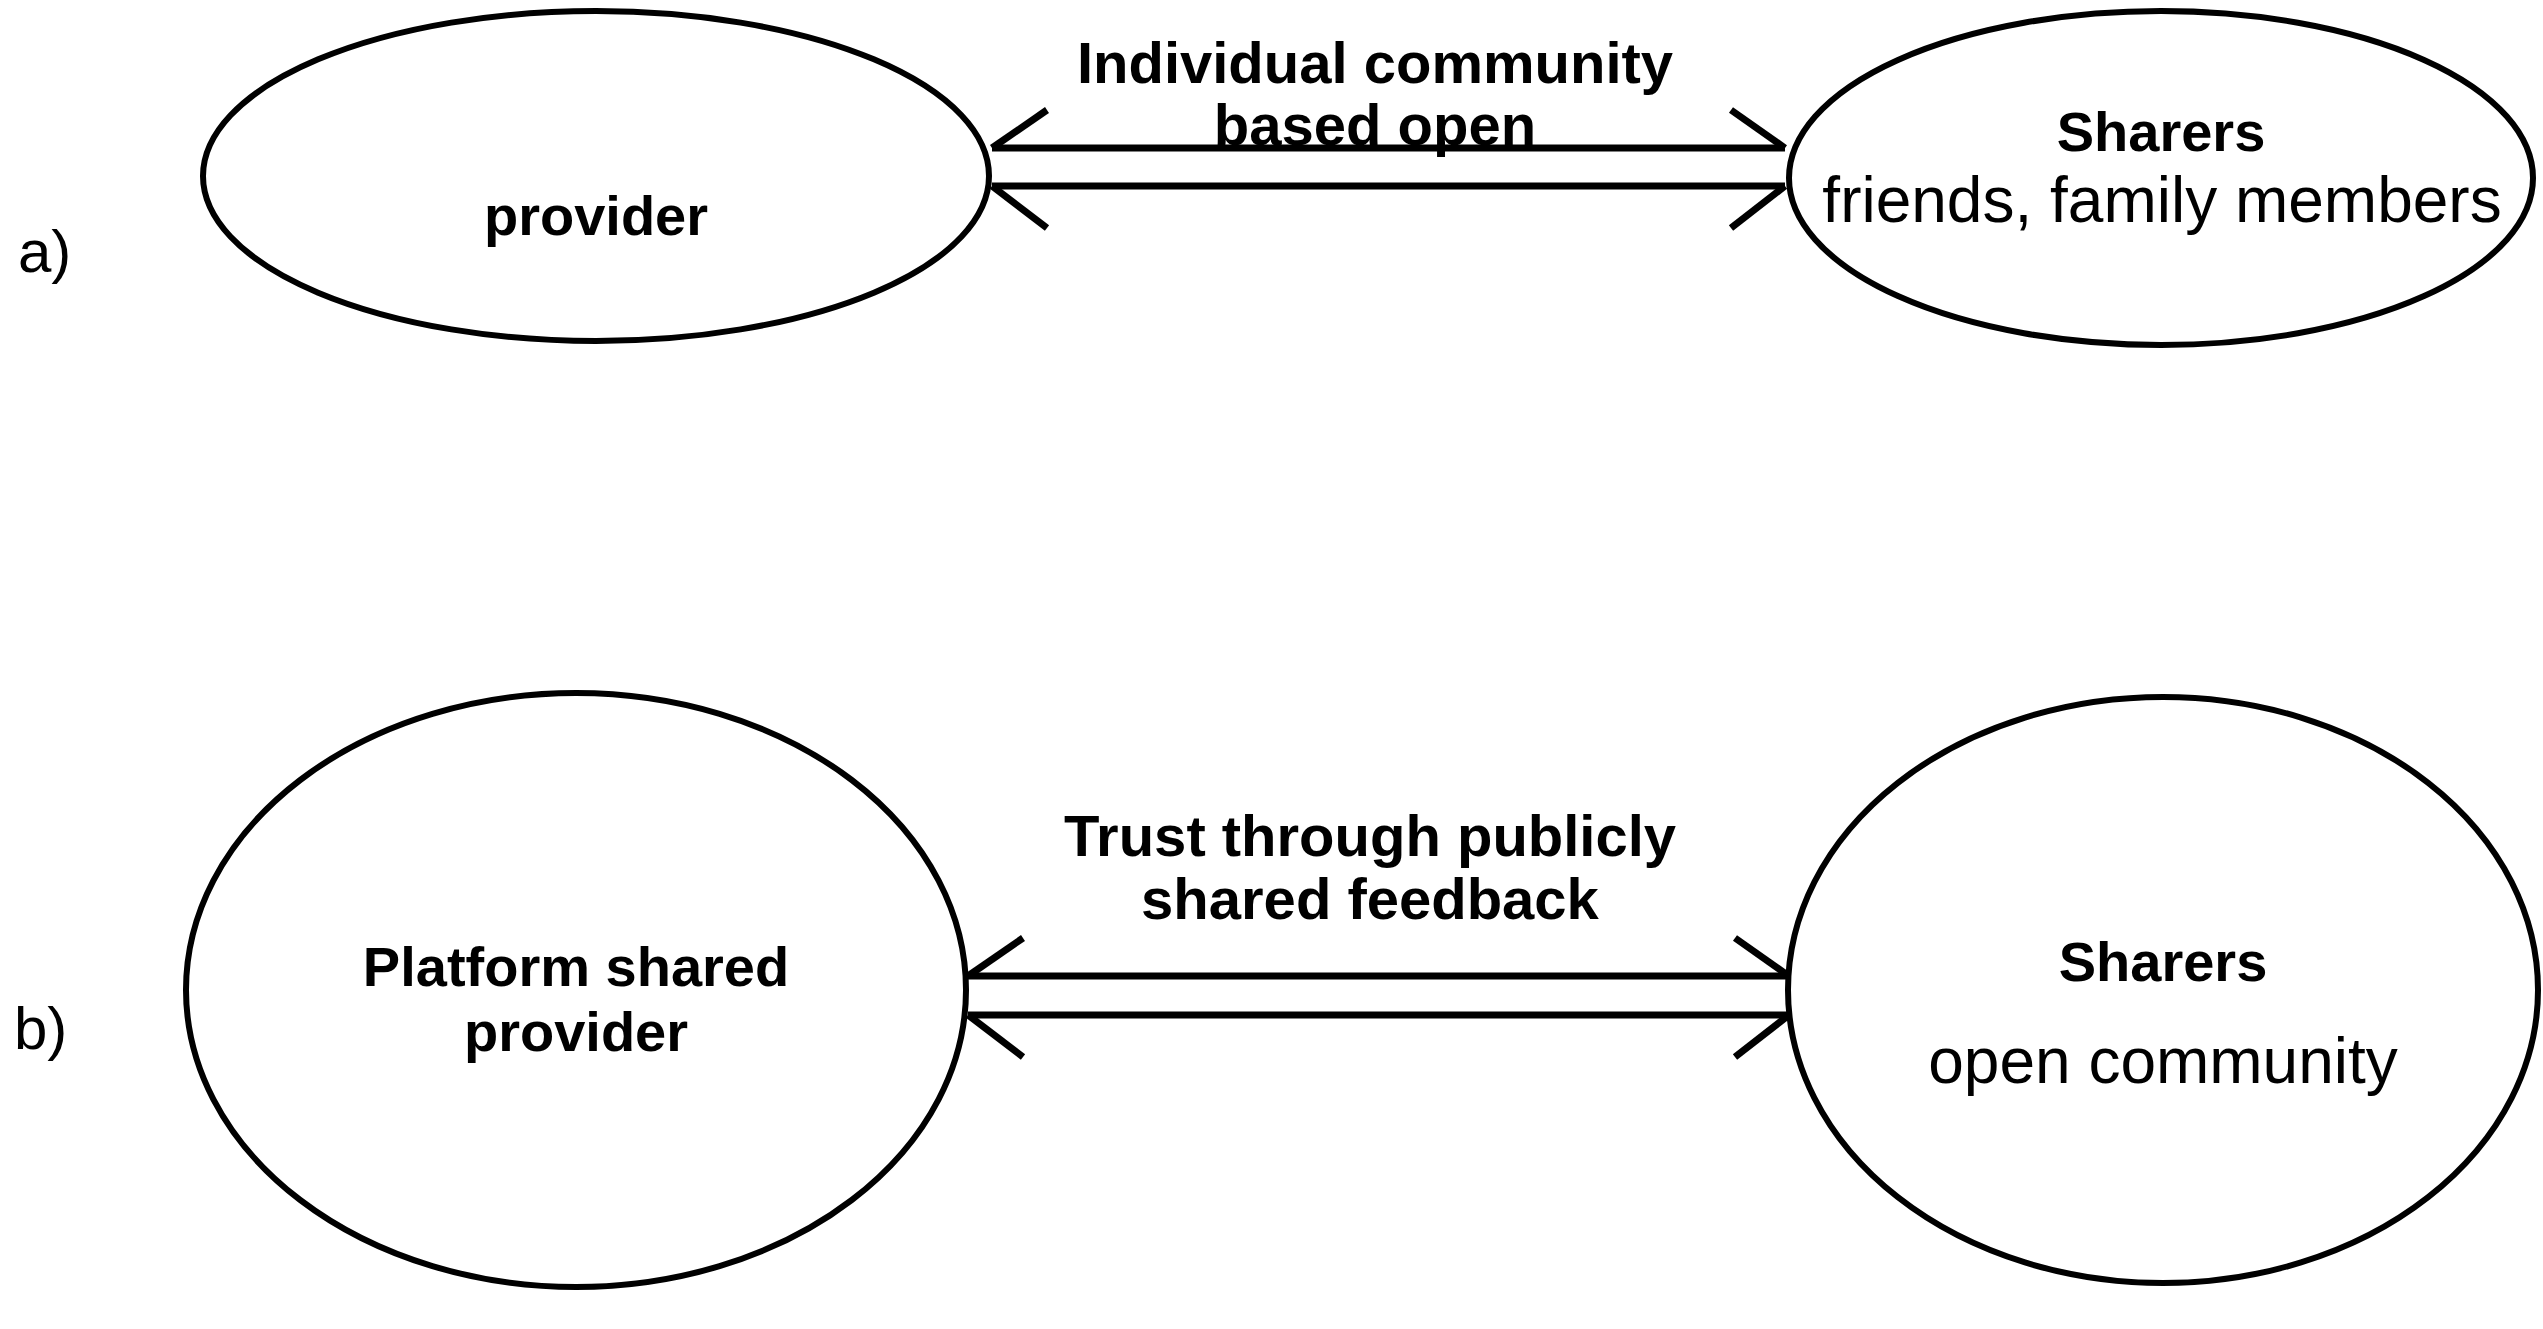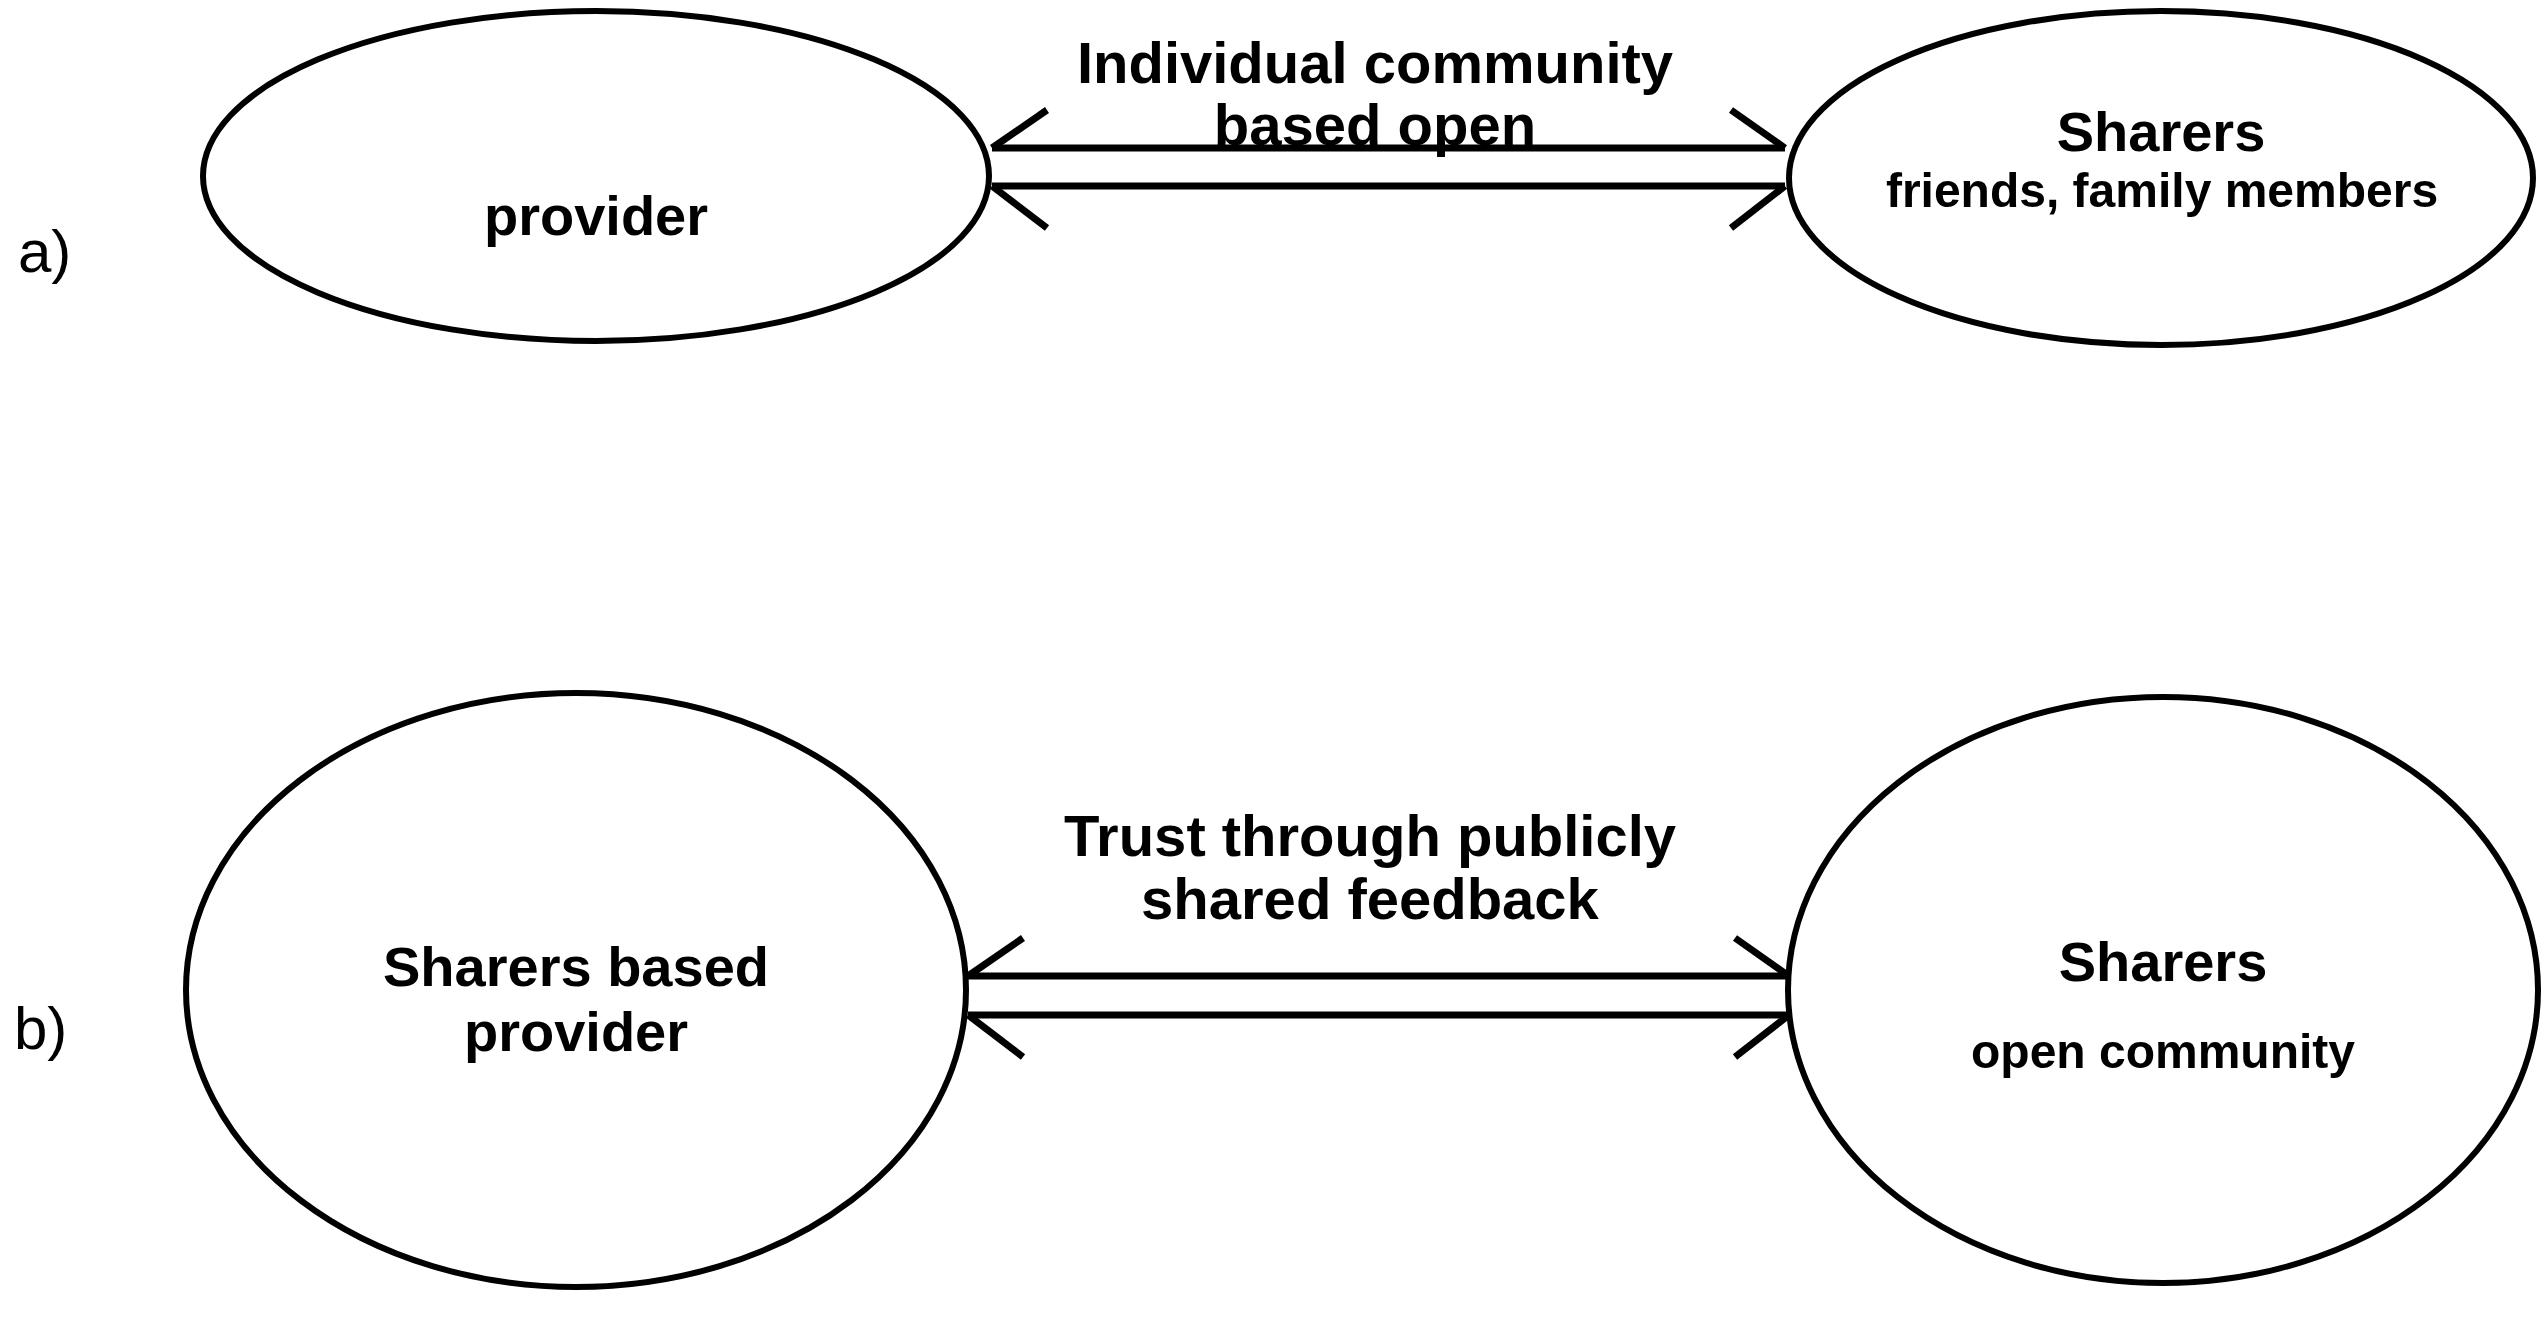--- a/index.html
+++ b/index.html
@@ -51,22 +51,22 @@
   .panel-letter {
     font-size: 60px;
     font-weight: 400;
     text-align: left;
   }
   .node-title {
     font-size: 56px;
     font-weight: 700;
   }
   .node-sub {
-    font-size: 48px;
-    font-weight: 700;
+    font-size: 64px;
+    font-weight: 400;
   }
   .edge-label {
     font-size: 58px;
     font-weight: 700;
   }
 </style>
 </head>
 <body>
 
 <div id="canvas">
@@ -105,21 +105,21 @@
   <div class="txt node-title" style="left:296px; top:184px; width:600px;">provider</div>
 
   <div class="txt edge-label" style="left:1025px; top:30px; width:700px;">Individual community</div>
   <div class="txt edge-label" style="left:1025px; top:92px; width:700px;">based open</div>
 
   <div class="txt node-title" style="left:1811px; top:100px; width:700px;">Sharers</div>
   <div class="txt node-sub" style="left:1790px; top:164px; width:744px;">friends, family members</div>
 
   <div class="txt panel-letter" style="left:14px; top:995px; width:120px;">b)</div>
 
-  <div class="txt node-title" style="left:276px; top:935px; width:600px;">Sharers based</div>
+  <div class="txt node-title" style="left:276px; top:935px; width:600px;">Platform shared</div>
   <div class="txt node-title" style="left:276px; top:1000px; width:600px;">provider</div>
 
   <div class="txt edge-label" style="left:1010px; top:803px; width:720px;">Trust through publicly</div>
   <div class="txt edge-label" style="left:1010px; top:866px; width:720px;">shared feedback</div>
 
   <div class="txt node-title" style="left:1813px; top:930px; width:700px;">Sharers</div>
   <div class="txt node-sub" style="left:1793px; top:1025px; width:740px;">open community</div>
 
 </div>
 

